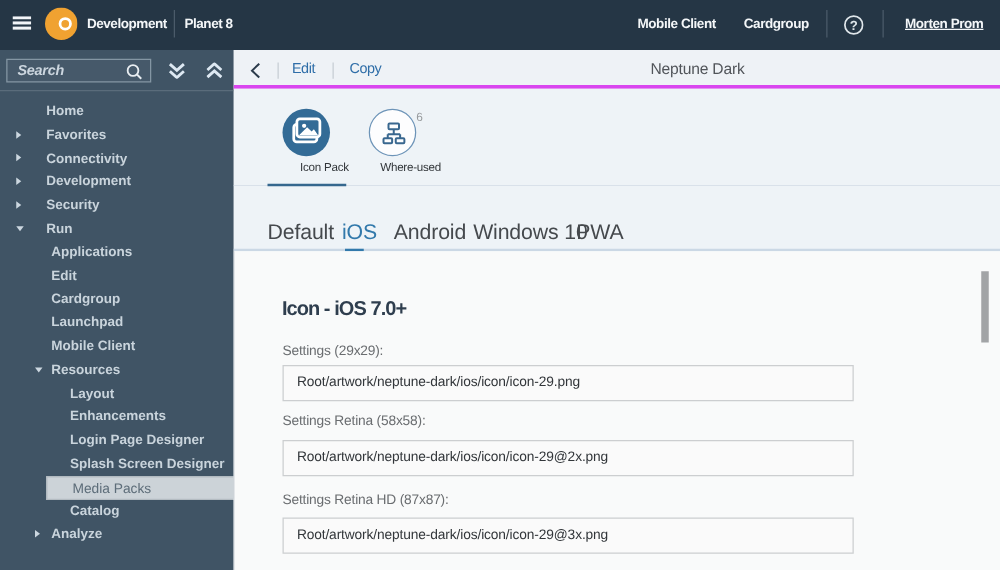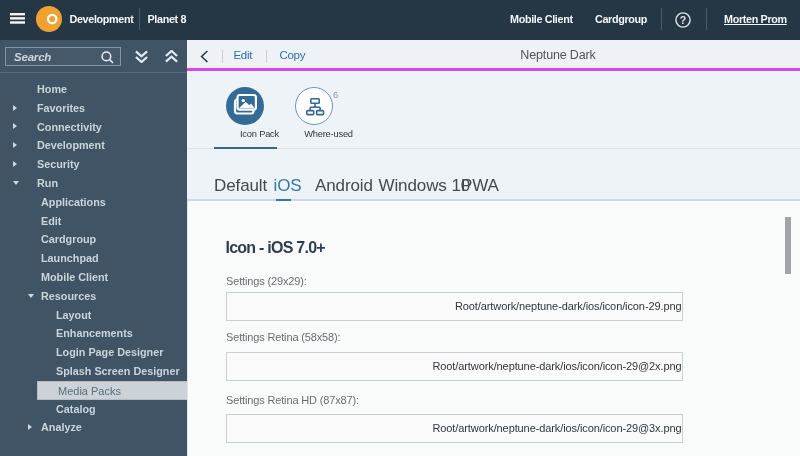--- a/index.html
+++ b/index.html
@@ -39,21 +39,21 @@
   
   #tabs { position:absolute; left:187px; top:149px; width:613px; height:52px; background:#eef3f7; border-bottom:2px solid #cbd8e5; }
   .tab { position:absolute; top:27px; font-size:17px; letter-spacing:-0.1px; color:#45494d; white-space:nowrap;text-align:right; }
   .tab.active { color:#3279ab; }
   #ios-underline { position:absolute; left:88.5px; top:49.5px; width:15px; height:2.5px; background:#3279ab; }
 
   
   #content { position:absolute; left:187px; top:201px; width:613px; height:255px; background:#f9fafa; border-left:1px solid #e3e6e9; }
   #content h1 { position:absolute; left:37.5px; top:37.5px; font-size:16px; letter-spacing:-0.75px; font-weight:700; color:#2f3e4e; }
   .flabel { position:absolute; left:38px; font-size:11px; letter-spacing:-0.15px; color:#6a6d70; }
-  .finput { position:absolute; left:37.5px; width:457px; height:29px; background:#fafafa; border:1px solid #ccced0; font-size:11px; letter-spacing:-0.1px; color:#32363a; line-height:27px; padding-left:11px;text-align:right; }
+  .finput { position:absolute; left:37.5px; width:457px; height:29px; background:#fafafa; border:1px solid #ccced0; font-size:11px; letter-spacing:-0.1px; color:#32363a; line-height:27px; padding-left:11px; }
   #scrollthumb { position:absolute; left:596.5px; top:16px; width:6px; height:57px; background:#a2a4a6; }
 </style>
 </head>
 <body>
 
 <div id="topbar">
   <svg class="abs" style="left:9.5px; top:13.2px;" width="15" height="11" viewBox="0 0 15 11">
     <rect x="0" y="0" width="15" height="2.4" fill="#f2f5f8"></rect>
     <rect x="0" y="4.15" width="15" height="2.4" fill="#f2f5f8"></rect>
     <rect x="0" y="8.3" width="15" height="2.4" fill="#f2f5f8"></rect>

